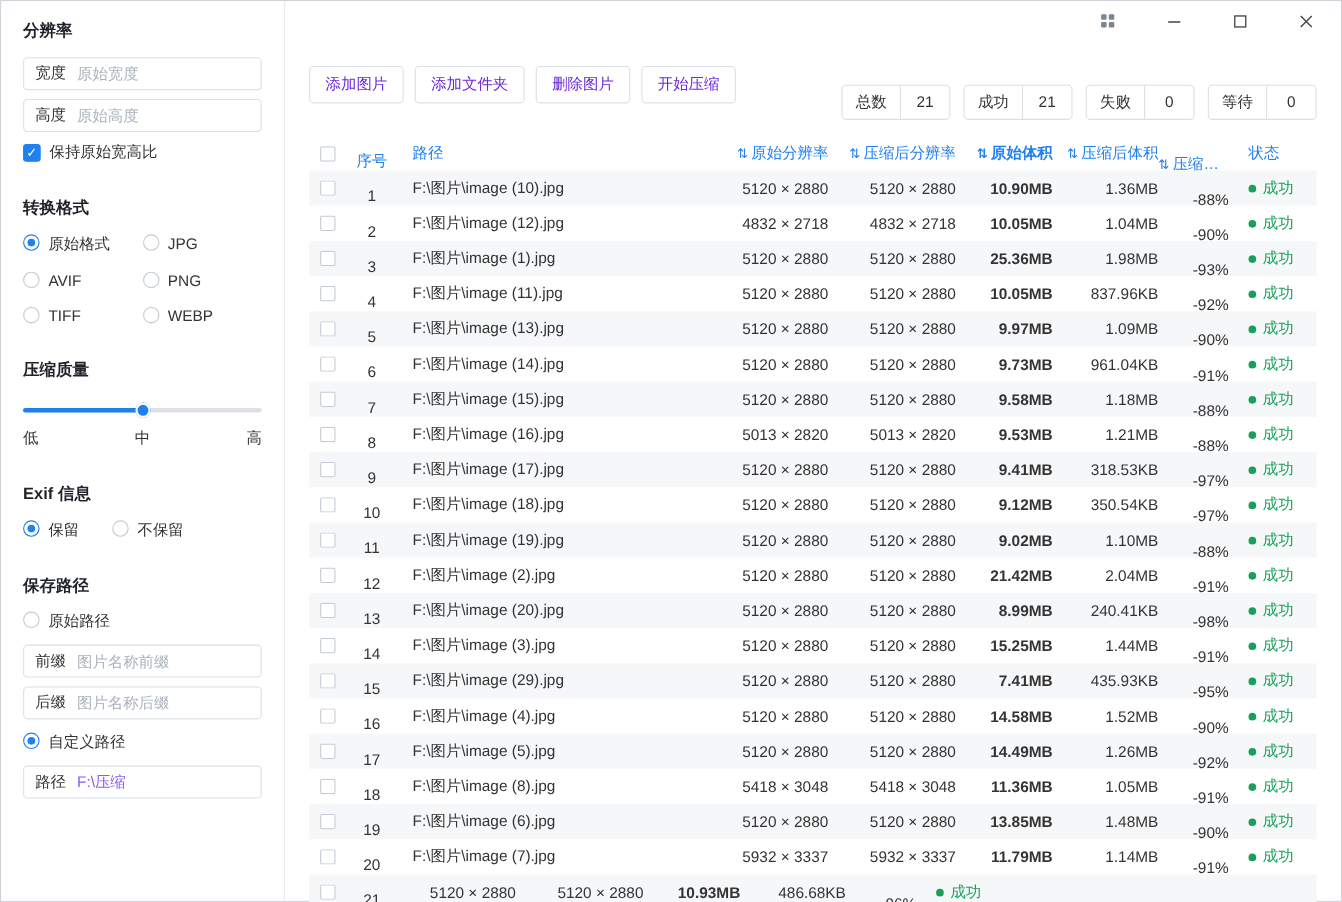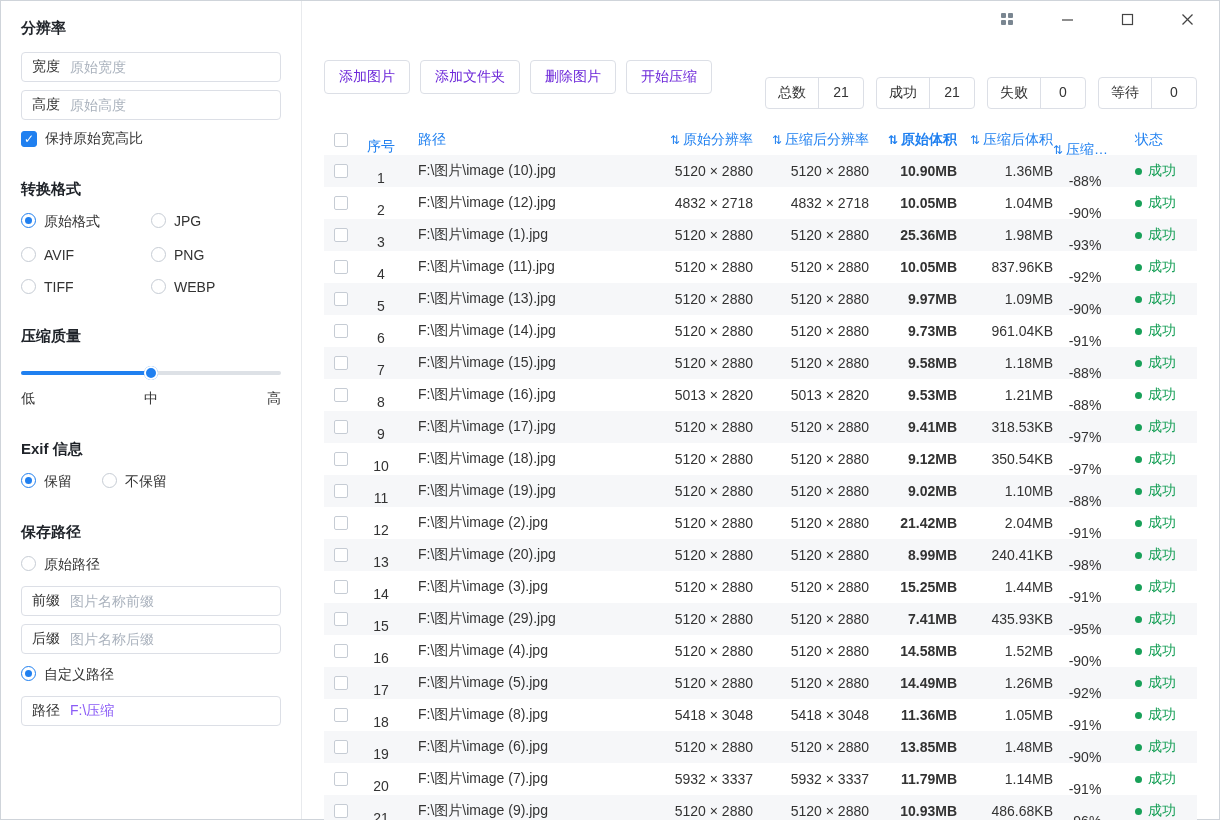--- a/index.html
+++ b/index.html
@@ -4,21 +4,21 @@
 <style>
   * { box-sizing: border-box; margin: 0; padding: 0; }
   html, body { width: 1220px; height: 820px; overflow: hidden; }
   body {
     font-family: "Liberation Sans", "DejaVu Sans", sans-serif;
     font-size: 14px; color: #333; background: #fff;
   }
   .window { width: 1220px; height: 820px; border: 1px solid #cfd4da; display: flex; }
 
   
-  .sidebar { width: 301px; height: 100%; border-right: 1px solid #e8eaed; padding: 18px 20px; flex-shrink: 0; }
+  .sidebar { width: 258px; height: 100%; border-right: 1px solid #e8eaed; padding: 18px 20px; flex-shrink: 0; }
   .section { margin-bottom: 32px; }
   .sec-title { font-size: 15px; font-weight: 700; color: #1f2329; margin-bottom: 14px; }
 
   .input-group { display: flex; align-items: center; border: 1px solid #dcdfe6; border-radius: 4px; height: 30px; background: #fff; margin-bottom: 8px; }
   .input-group .ig-label { padding: 0 10px 0 10px; color: #333; flex-shrink: 0; }
   .input-group input { border: none; outline: none; flex: 1; min-width: 0; font: inherit; color: #8b5cf6; background: transparent; padding-right: 8px; }
   .input-group input::placeholder { color: #aab2bd; }
 
   .check-row { display: flex; align-items: center; margin-top: 10px; cursor: default; }
   .cbx { width: 16px; height: 16px; border: 1px solid #c6ccd4; border-radius: 3px; background: #fff; display: inline-flex; align-items: center; justify-content: center; flex-shrink: 0; }
@@ -65,21 +65,21 @@
   .trow { display: flex; align-items: center; height: 32px; }
   .tbody > .trow:nth-child(odd) { background: #f6f7f9; } 
   .cell { white-space: nowrap; overflow: hidden; text-overflow: ellipsis; }
   .col-check { width: 34px; display: flex; justify-content: center; flex-shrink: 0; }
   .col-index { width: 46px; text-align: center; flex-shrink: 0; margin-top: 14px; }
   .col-path { flex: 1; text-align: left; padding-left: 14px; min-width: 0; }
   .col-res1 { width: 108px; text-align: right; flex-shrink: 0; }
   .col-res2 { width: 116px; text-align: right; flex-shrink: 0; }
   .col-size1 { width: 88px; text-align: right; flex-shrink: 0; font-weight: bold; }
   .col-size2 { width: 96px; text-align: right; flex-shrink: 0; }
-  .col-ratio { width: 64px; text-align: center; flex-shrink: 0; margin-top: 20px; }
+  .col-ratio { width: 64px; text-align: right; flex-shrink: 0; margin-top: 20px; }
   .col-status { width: 80px; text-align: left; padding-left: 18px; flex-shrink: 0; display: flex; align-items: center; }
   .cb-sm { width: 14px; height: 14px; border: 1px solid #c6ccd4; border-radius: 2px; background: #fff; display: inline-block; }
   .sort-ic { font-size: 12px; margin-right: 3px; }
   .dot { width: 7px; height: 7px; border-radius: 50%; background: #18a058; display: inline-block; margin-right: 6px; flex-shrink: 0; }
   .ok { color: #18a058; }
 </style>
 </head>
 <body>
 
 <div class="window">
@@ -612,21 +612,20 @@
               <span class="dot"></span>
               <span class="ok">成功</span>
             </div>
           </div>
 
           <div class="trow">
             <div class="cell col-check">
               <span class="cb-sm"></span>
             </div>
             <div class="cell col-index">21</div>
-            <div class="cell col-path">F:\图片\image (9).jpg</div>
             <div class="cell col-res1">5120 × 2880</div>
             <div class="cell col-res2">5120 × 2880</div>
             <div class="cell col-size1">10.93MB</div>
             <div class="cell col-size2">486.68KB</div>
             <div class="cell col-ratio">-96%</div>
             <div class="cell col-status">
               <span class="dot"></span>
               <span class="ok">成功</span>
             </div>
           </div>

